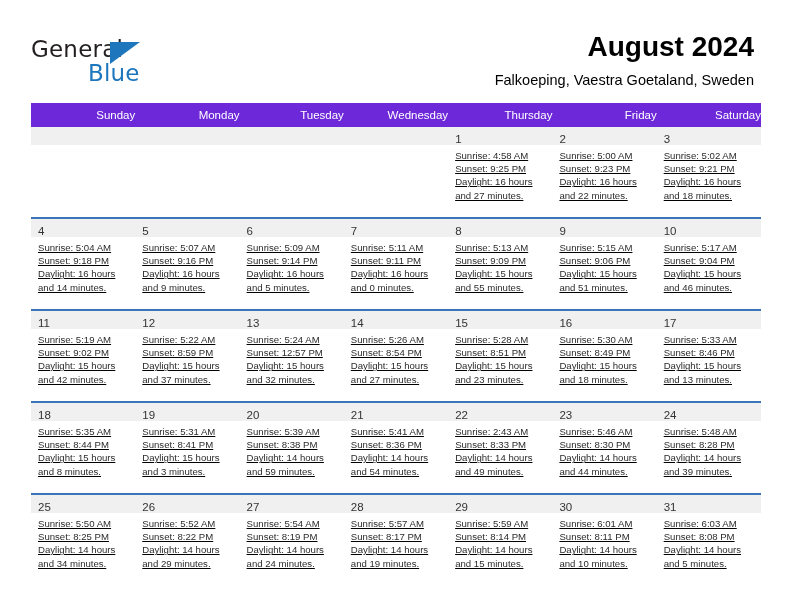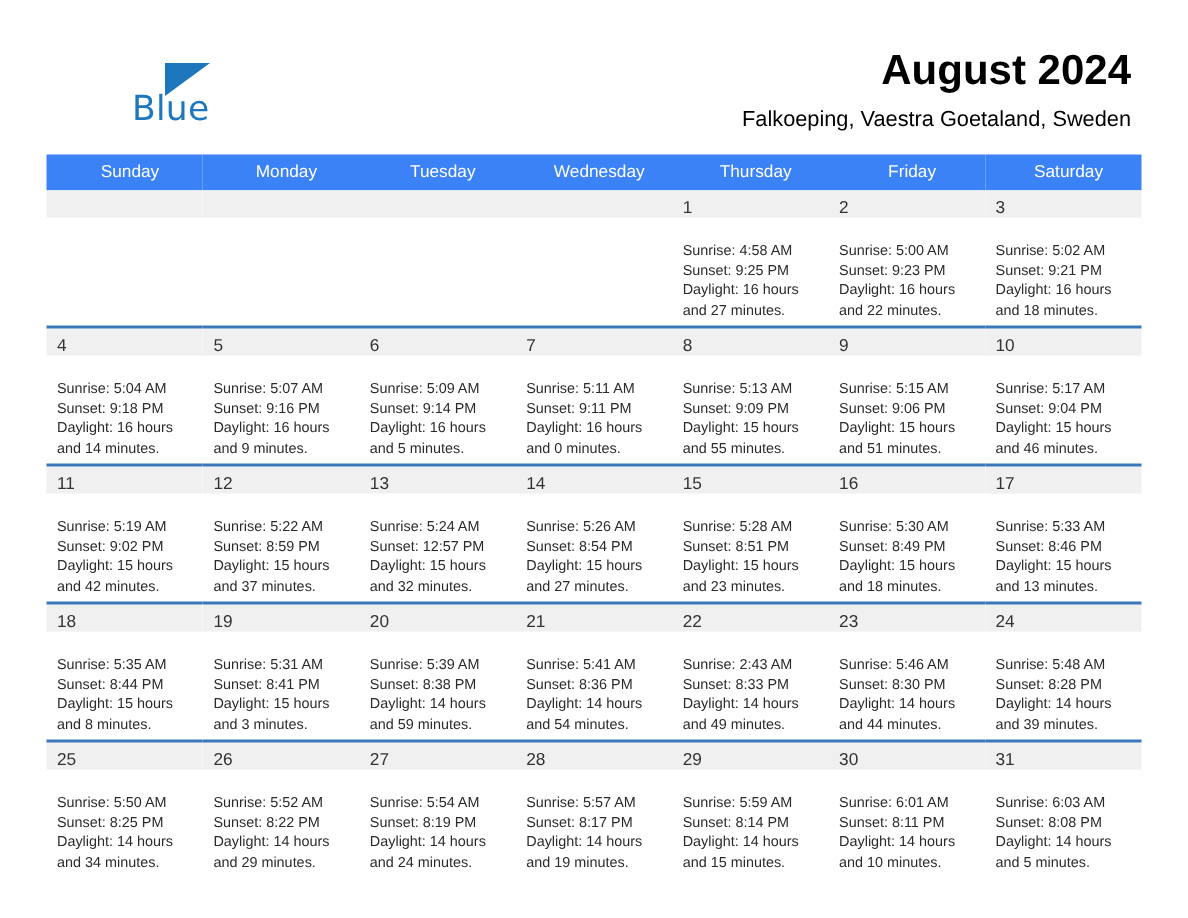--- a/index.html
+++ b/index.html
@@ -92,25 +92,25 @@
     position: absolute;
     left: 31px;
     top: 103px;
     width: 730px;
     border-collapse: collapse;
     table-layout: fixed;
   }
   .calendar col { width: 104.28px; }
 
   thead th {
-    background: #3b82f6;
+    background: #6d28d9;
     color: #ffffff;
     font-size: 11.5px;
     font-weight: normal;
-    text-align: center;
+    text-align: right;
     padding: 6px 0 6px 7px;
     height: 12px;
     border: none;
   }
 
   tbody td {
     vertical-align: top;
     padding: 0;
     height: 90px;
     border-top: 2px solid #3a77ba;
@@ -123,39 +123,41 @@
     height: 18px;
     padding: 2px 0 1px 7px;
     box-sizing: border-box;
   }
   .daynum {
     font-size: 11.5px;
     color: #333333;
     line-height: 15px;
   }
   .cell-body {
-    padding: 16px 6px 0 7px;
+    padding: 4px 6px 0 7px;
+    text-decoration: underline;
   }
   .cell-line {
     font-size: 9.6px;
     line-height: 13.2px;
     color: #2b2b2b;
     white-space: nowrap;
   }
   td.empty .daynum-band { background: #f0f0f0; }
   td.empty .cell-body { visibility: hidden; }
 </style>
 </head>
 <body>
 
 <div class="page">
 
   <div class="top">
 
     <div class="logo">
+      <span class="logo-general">General</span>
       <span class="logo-triangle"></span>
       <span class="logo-blue">Blue</span>
     </div>
 
     <div class="title-block">
       <div class="cal-title">August 2024</div>
       <div class="cal-subtitle">Falkoeping, Vaestra Goetaland, Sweden</div>
     </div>
 
   </div>

